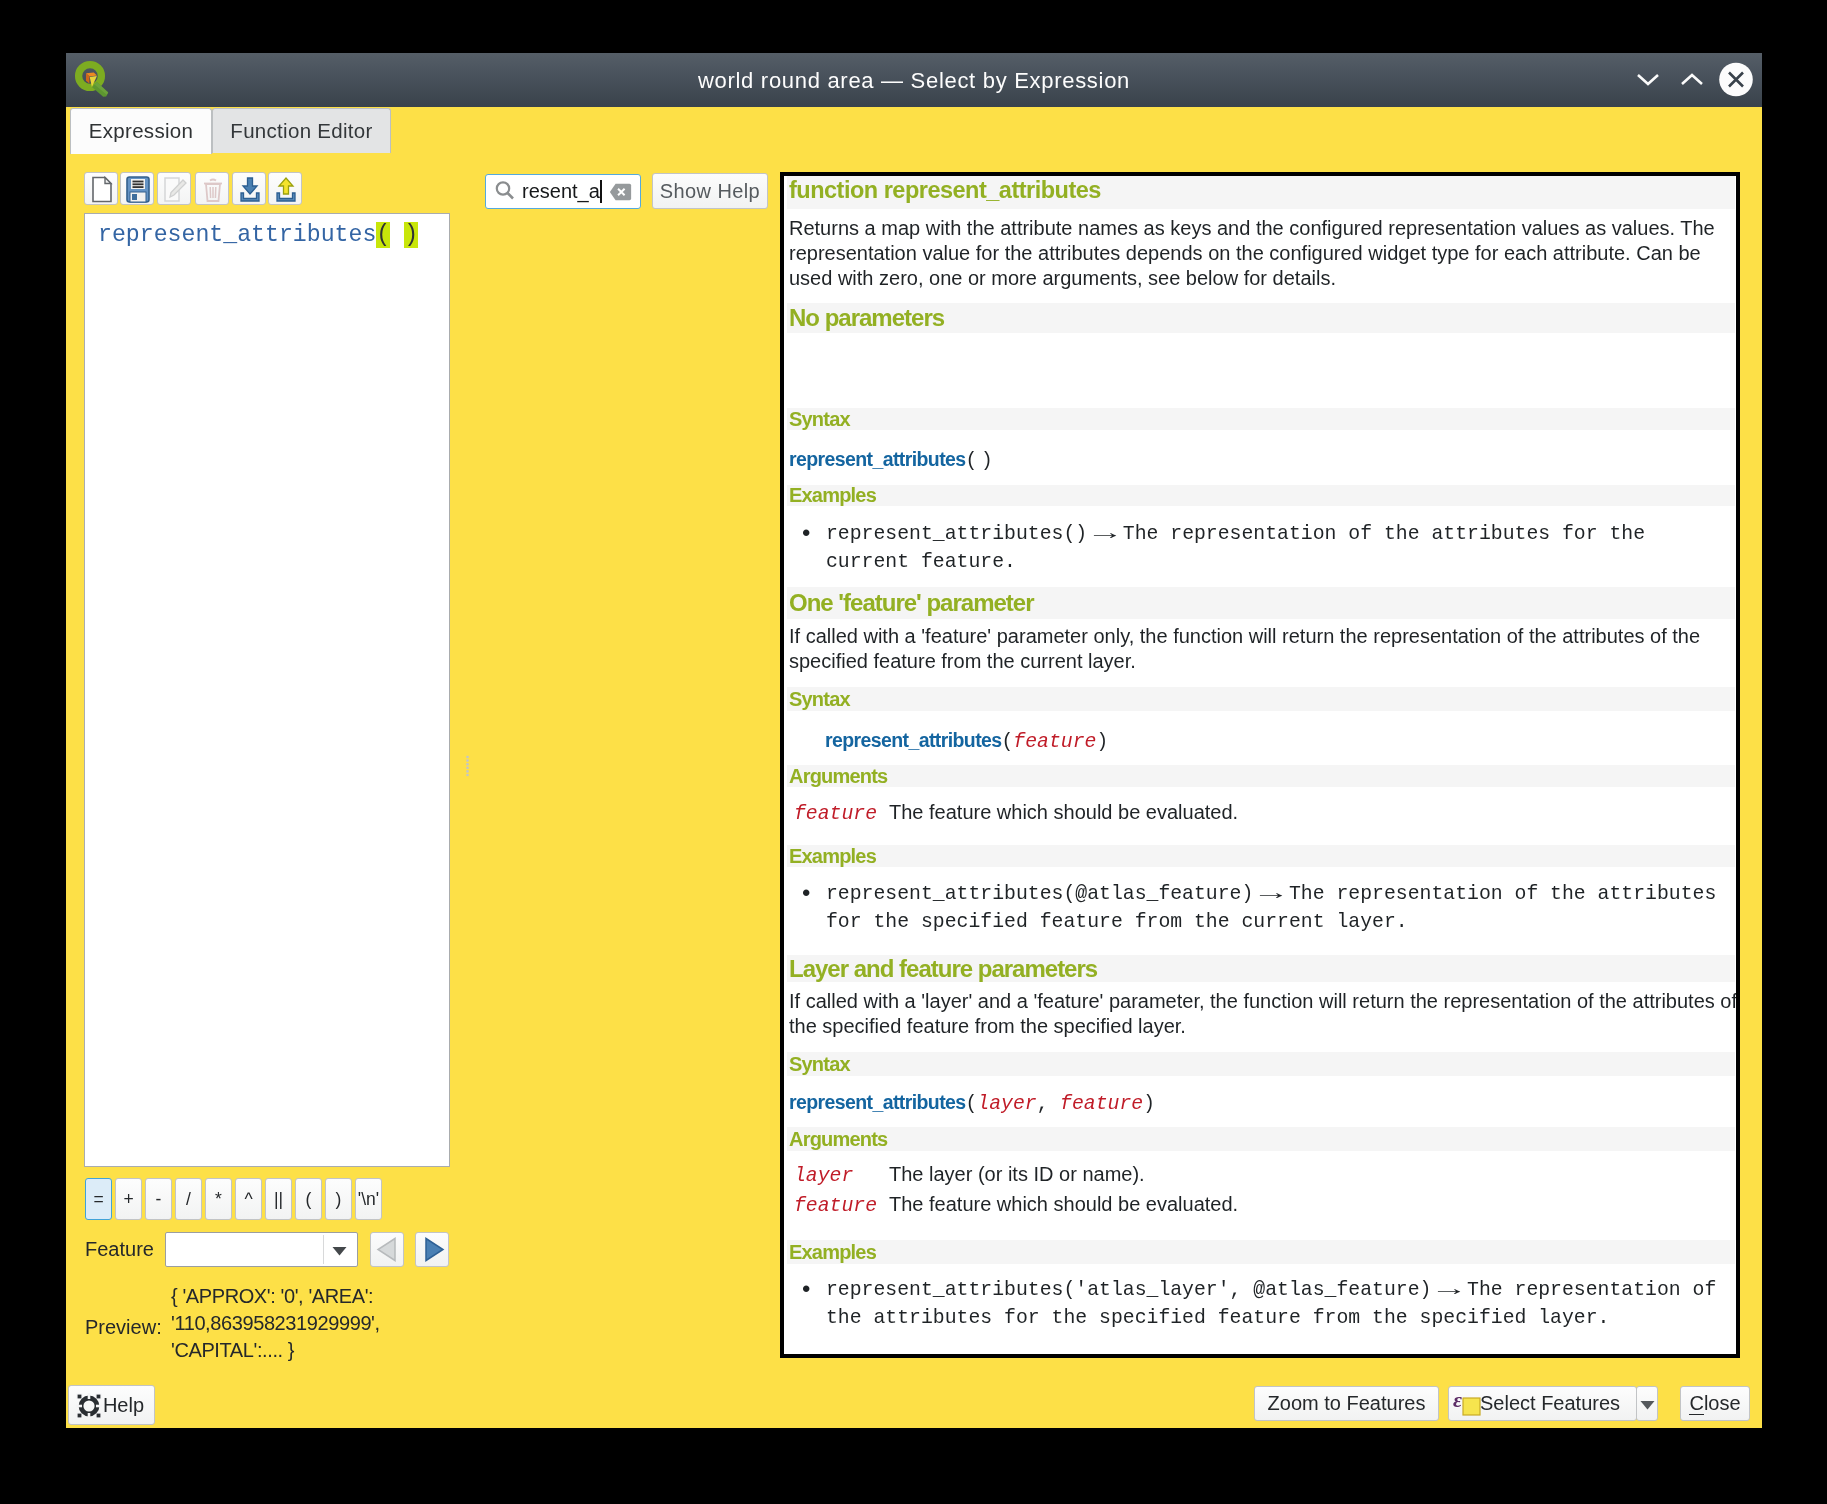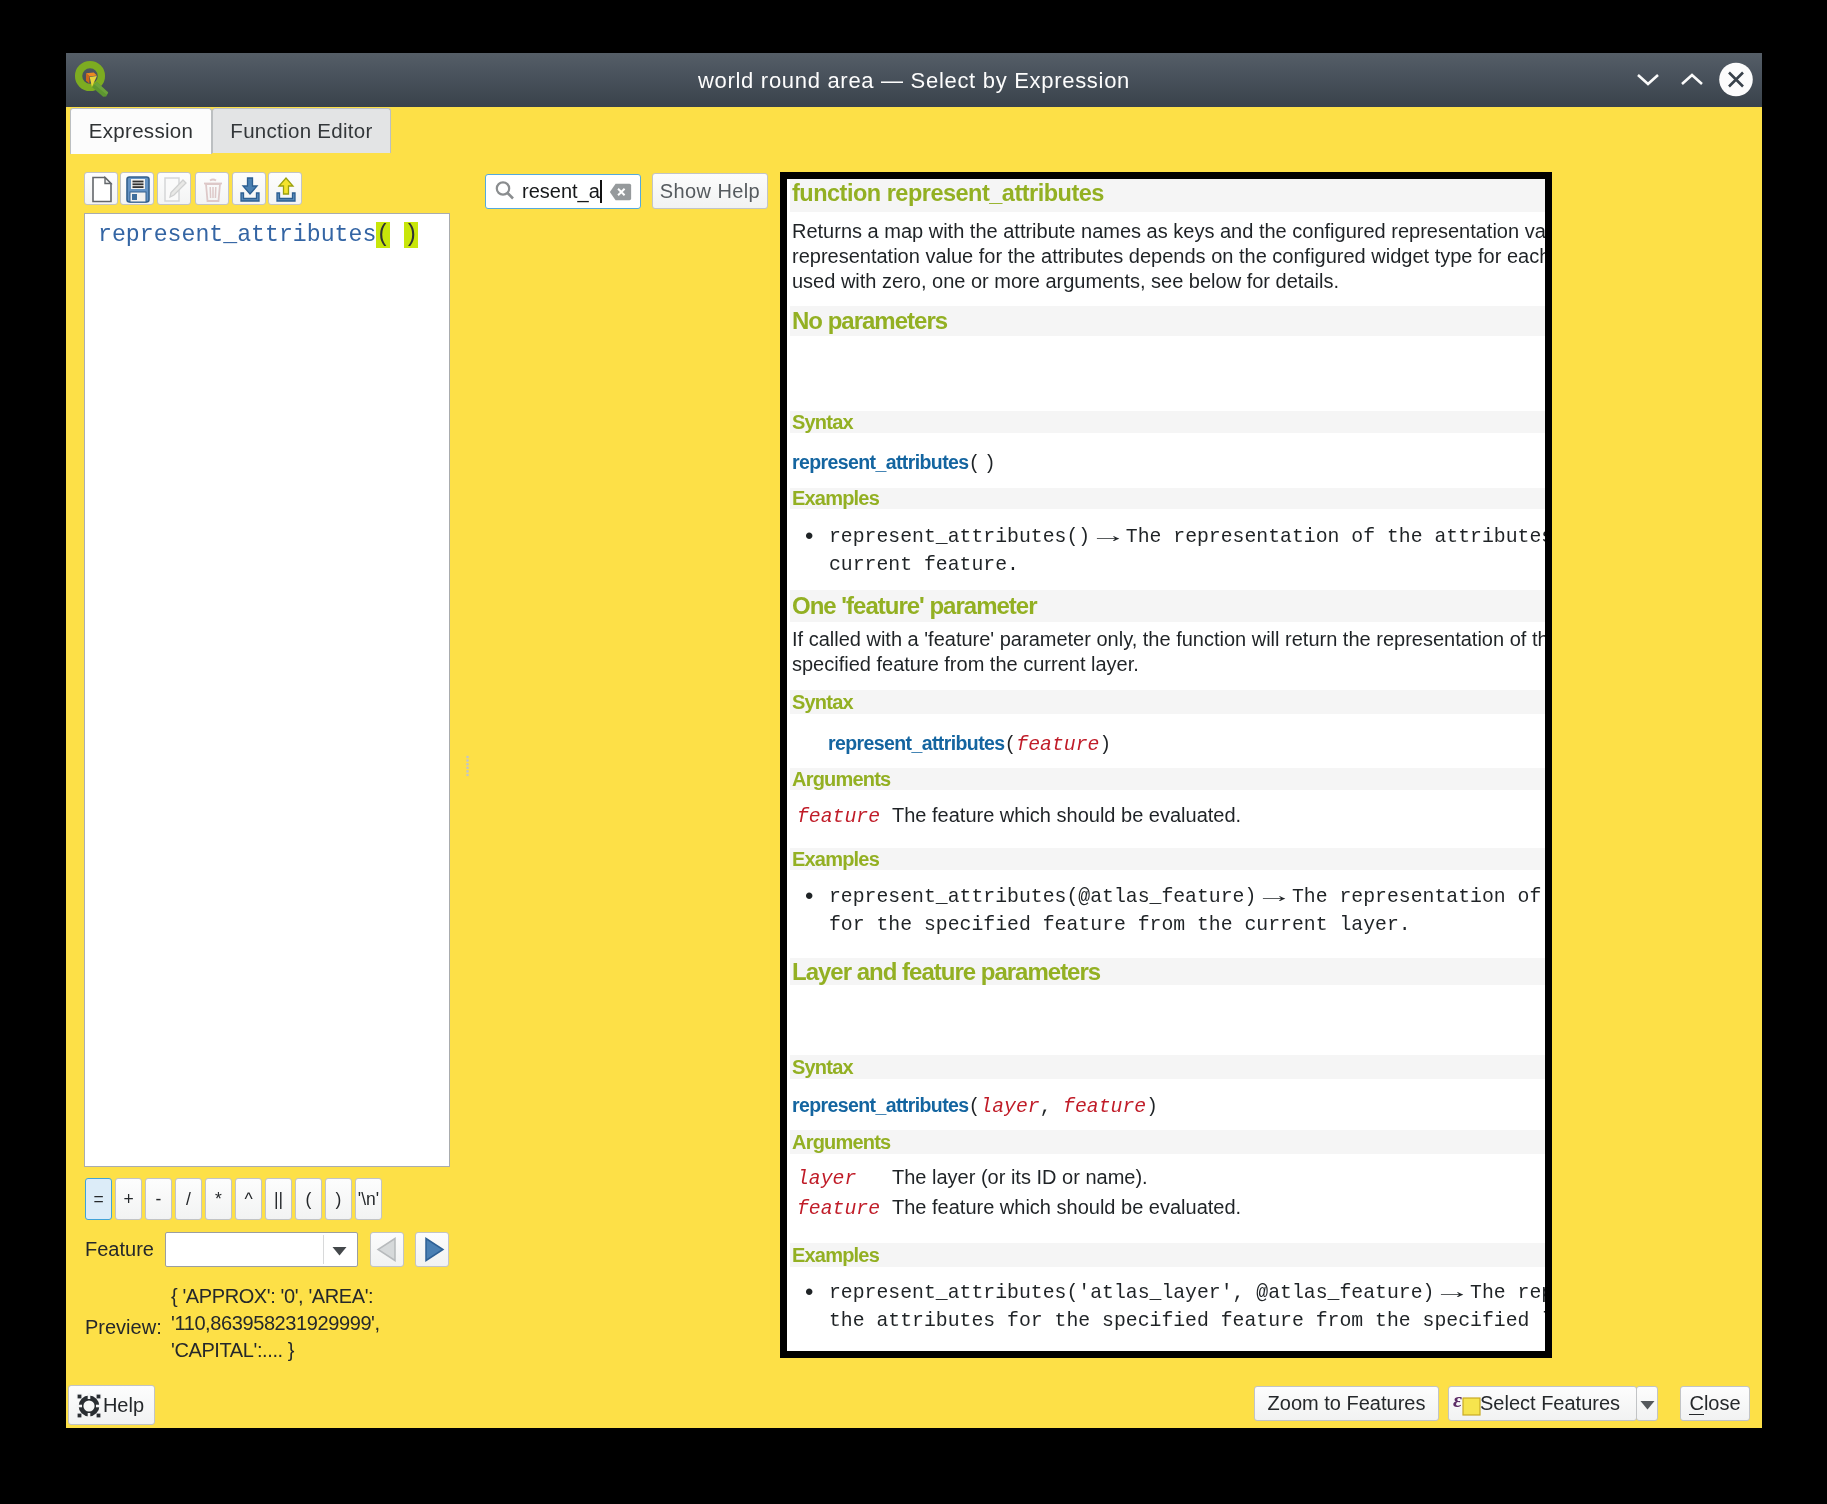--- a/index.html
+++ b/index.html
@@ -29,22 +29,22 @@
 #caret{position:absolute;left:114px;top:5px;width:2px;height:23px;background:#111;}
 #showhelp{position:absolute;left:586px;top:120px;width:116px;height:36px;letter-spacing:0.4px;
   background:linear-gradient(180deg,#fcfcfc,#f1f2f2);border:1px solid #c2c4c6;border-radius:3px;
   font-size:20px;color:#555a5e;text-align:center;line-height:34px;}
 #tree{position:absolute;left:418px;top:169px;width:280px;height:1127px;background:#fff;
   border:1px solid #b4b7b9;}
 #treehdr{position:absolute;left:33px;top:0px;width:245px;height:29px;background:#b5b3b1;
   font-size:19px;letter-spacing:-0.7px;line-height:29px;color:#1f2224;padding-left:5px;}
 #treesel{position:absolute;left:0px;top:29px;width:278px;height:31px;background:#3daee9;
   font-size:19px;letter-spacing:-0.35px;line-height:31px;color:#fff;padding-left:69px;}
-#help{position:absolute;left:714px;top:119px;width:772px;height:1186px;background:#fff;
-  border:7px solid #000000;overflow:hidden;}
+#help{position:absolute;left:714px;top:119px;width:960px;height:1186px;background:#fff;
+  border:4px solid #000000;overflow:hidden;}
 .band{position:absolute;left:3px;width:948px;background:#f5f5f5;}
 .h1t{font-size:23.5px;font-weight:bold;color:#93b023;letter-spacing:-0.5px;}
 .h2t{font-size:24px;font-weight:bold;color:#93b023;letter-spacing:-1.0px;}
 .h3t{font-size:20px;font-weight:bold;color:#93b023;letter-spacing:-0.8px;}
 .hp{position:absolute;left:5px;white-space:nowrap;font-size:20px;letter-spacing:0px;
   line-height:25px;color:#1f2326;}
 .mono{font-family:"Liberation Mono",monospace;font-size:19.5px;letter-spacing:0;}
 .arr{display:inline-block;transform:scaleX(1.9);}
 .fn{font-weight:bold;color:#1465a0;font-size:19.5px;letter-spacing:-0.6px;}
 .par{font-family:"Liberation Mono",monospace;font-style:italic;color:#c01c28;font-size:19.8px;}
@@ -184,20 +184,21 @@
     <div class="hp" style="top:552px;margin-left:36px;"><span class="fn">represent_attributes</span><span class="mono">(</span><span class="par">feature</span><span class="mono">)</span></div>
     <div class="band h3t" style="top:589px;height:22px;line-height:22px;padding-left:2px;">Arguments</div>
     <div class="hp" style="top:624px;left:10px;"><span class="par">feature</span></div>
     <div class="hp" style="top:624px;left:105px;">The feature which should be evaluated.</div>
     <div class="band h3t" style="top:669px;height:22px;line-height:22px;padding-left:2px;">Examples</div>
     <div class="bull" style="top:704px;">
         <span class="dot">•</span>
         <span class="txt">represent_attributes(@atlas_feature) <span class="arr">→</span> The representation of the attributes<br>for the specified feature from the current layer.</span>
       </div>
     <div class="band h2t" style="top:779px;height:27px;line-height:27px;padding-left:2px;">Layer and feature parameters</div>
+    <div class="hp" style="top:813px;">If called with a 'layer' and a 'feature' parameter, the function will return the representation of the attributes of<br>the specified feature from the specified layer.</div>
     <div class="band h3t" style="top:876px;height:24px;line-height:24px;padding-left:2px;">Syntax</div>
     <div class="hp" style="top:914px;"><span class="fn">represent_attributes</span><span class="mono">(</span><span class="par">layer</span><span class="mono">, </span><span class="par">feature</span><span class="mono">)</span></div>
     <div class="band h3t" style="top:951px;height:24px;line-height:24px;padding-left:2px;">Arguments</div>
     <div class="hp" style="top:986px;left:10px;"><span class="par">layer</span></div>
     <div class="hp" style="top:986px;left:105px;">The layer (or its ID or name).</div>
     <div class="hp" style="top:1016px;left:10px;"><span class="par">feature</span></div>
     <div class="hp" style="top:1016px;left:105px;">The feature which should be evaluated.</div>
     <div class="band h3t" style="top:1064px;height:24px;line-height:24px;padding-left:2px;">Examples</div>
     <div class="bull" style="top:1100px;">
         <span class="dot">•</span>

